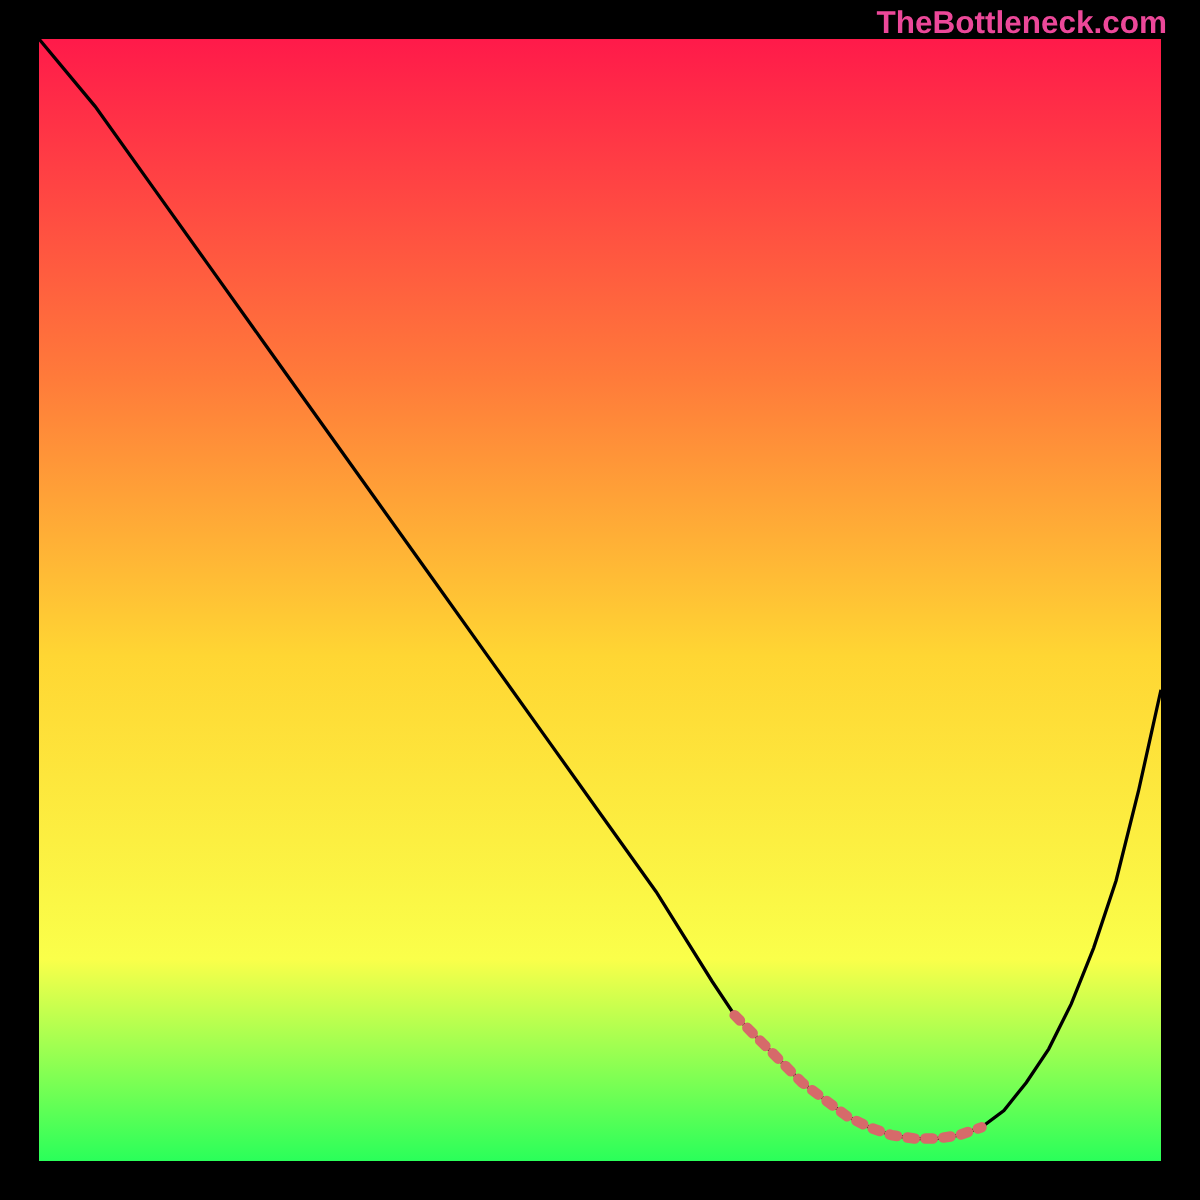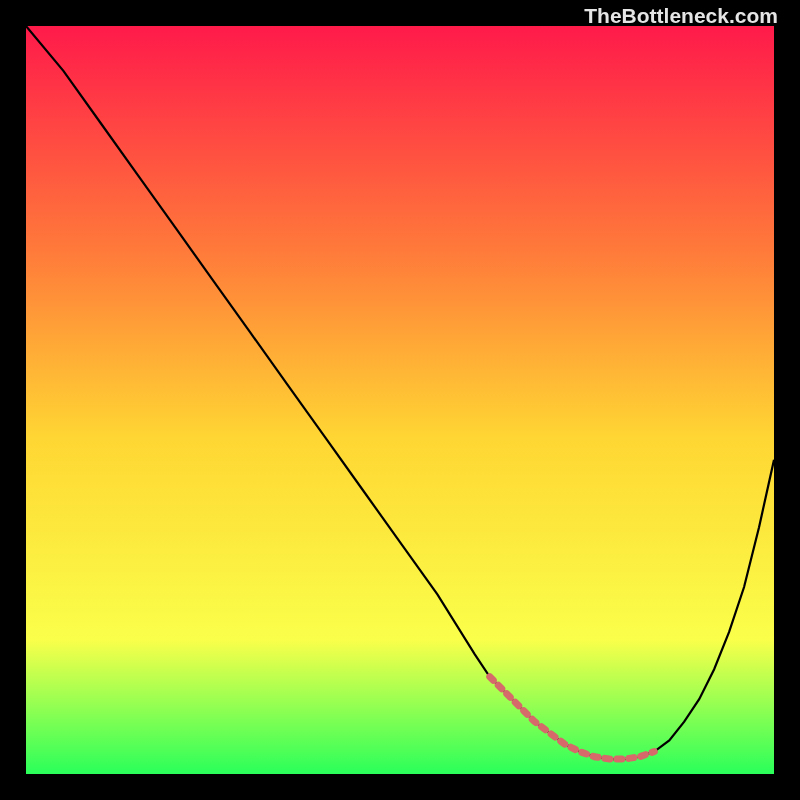--- a/index.html
+++ b/index.html
@@ -8,21 +8,21 @@
     background: #000;
     width: 800px;
     height: 800px;
     position: relative;
     font-family: Arial, sans-serif;
   }
   .watermark {
     position: absolute;
     top: 4px;
     right: 22px;
-    color: #e5e5e5;
+    color: #ec4899;
     font-size: 21px;
     font-weight: bold;
     z-index: 10;
   }
   .plot-area {
     position: absolute;
     left: 26px;
     top: 26px;
     width: 748px;
     height: 748px;

